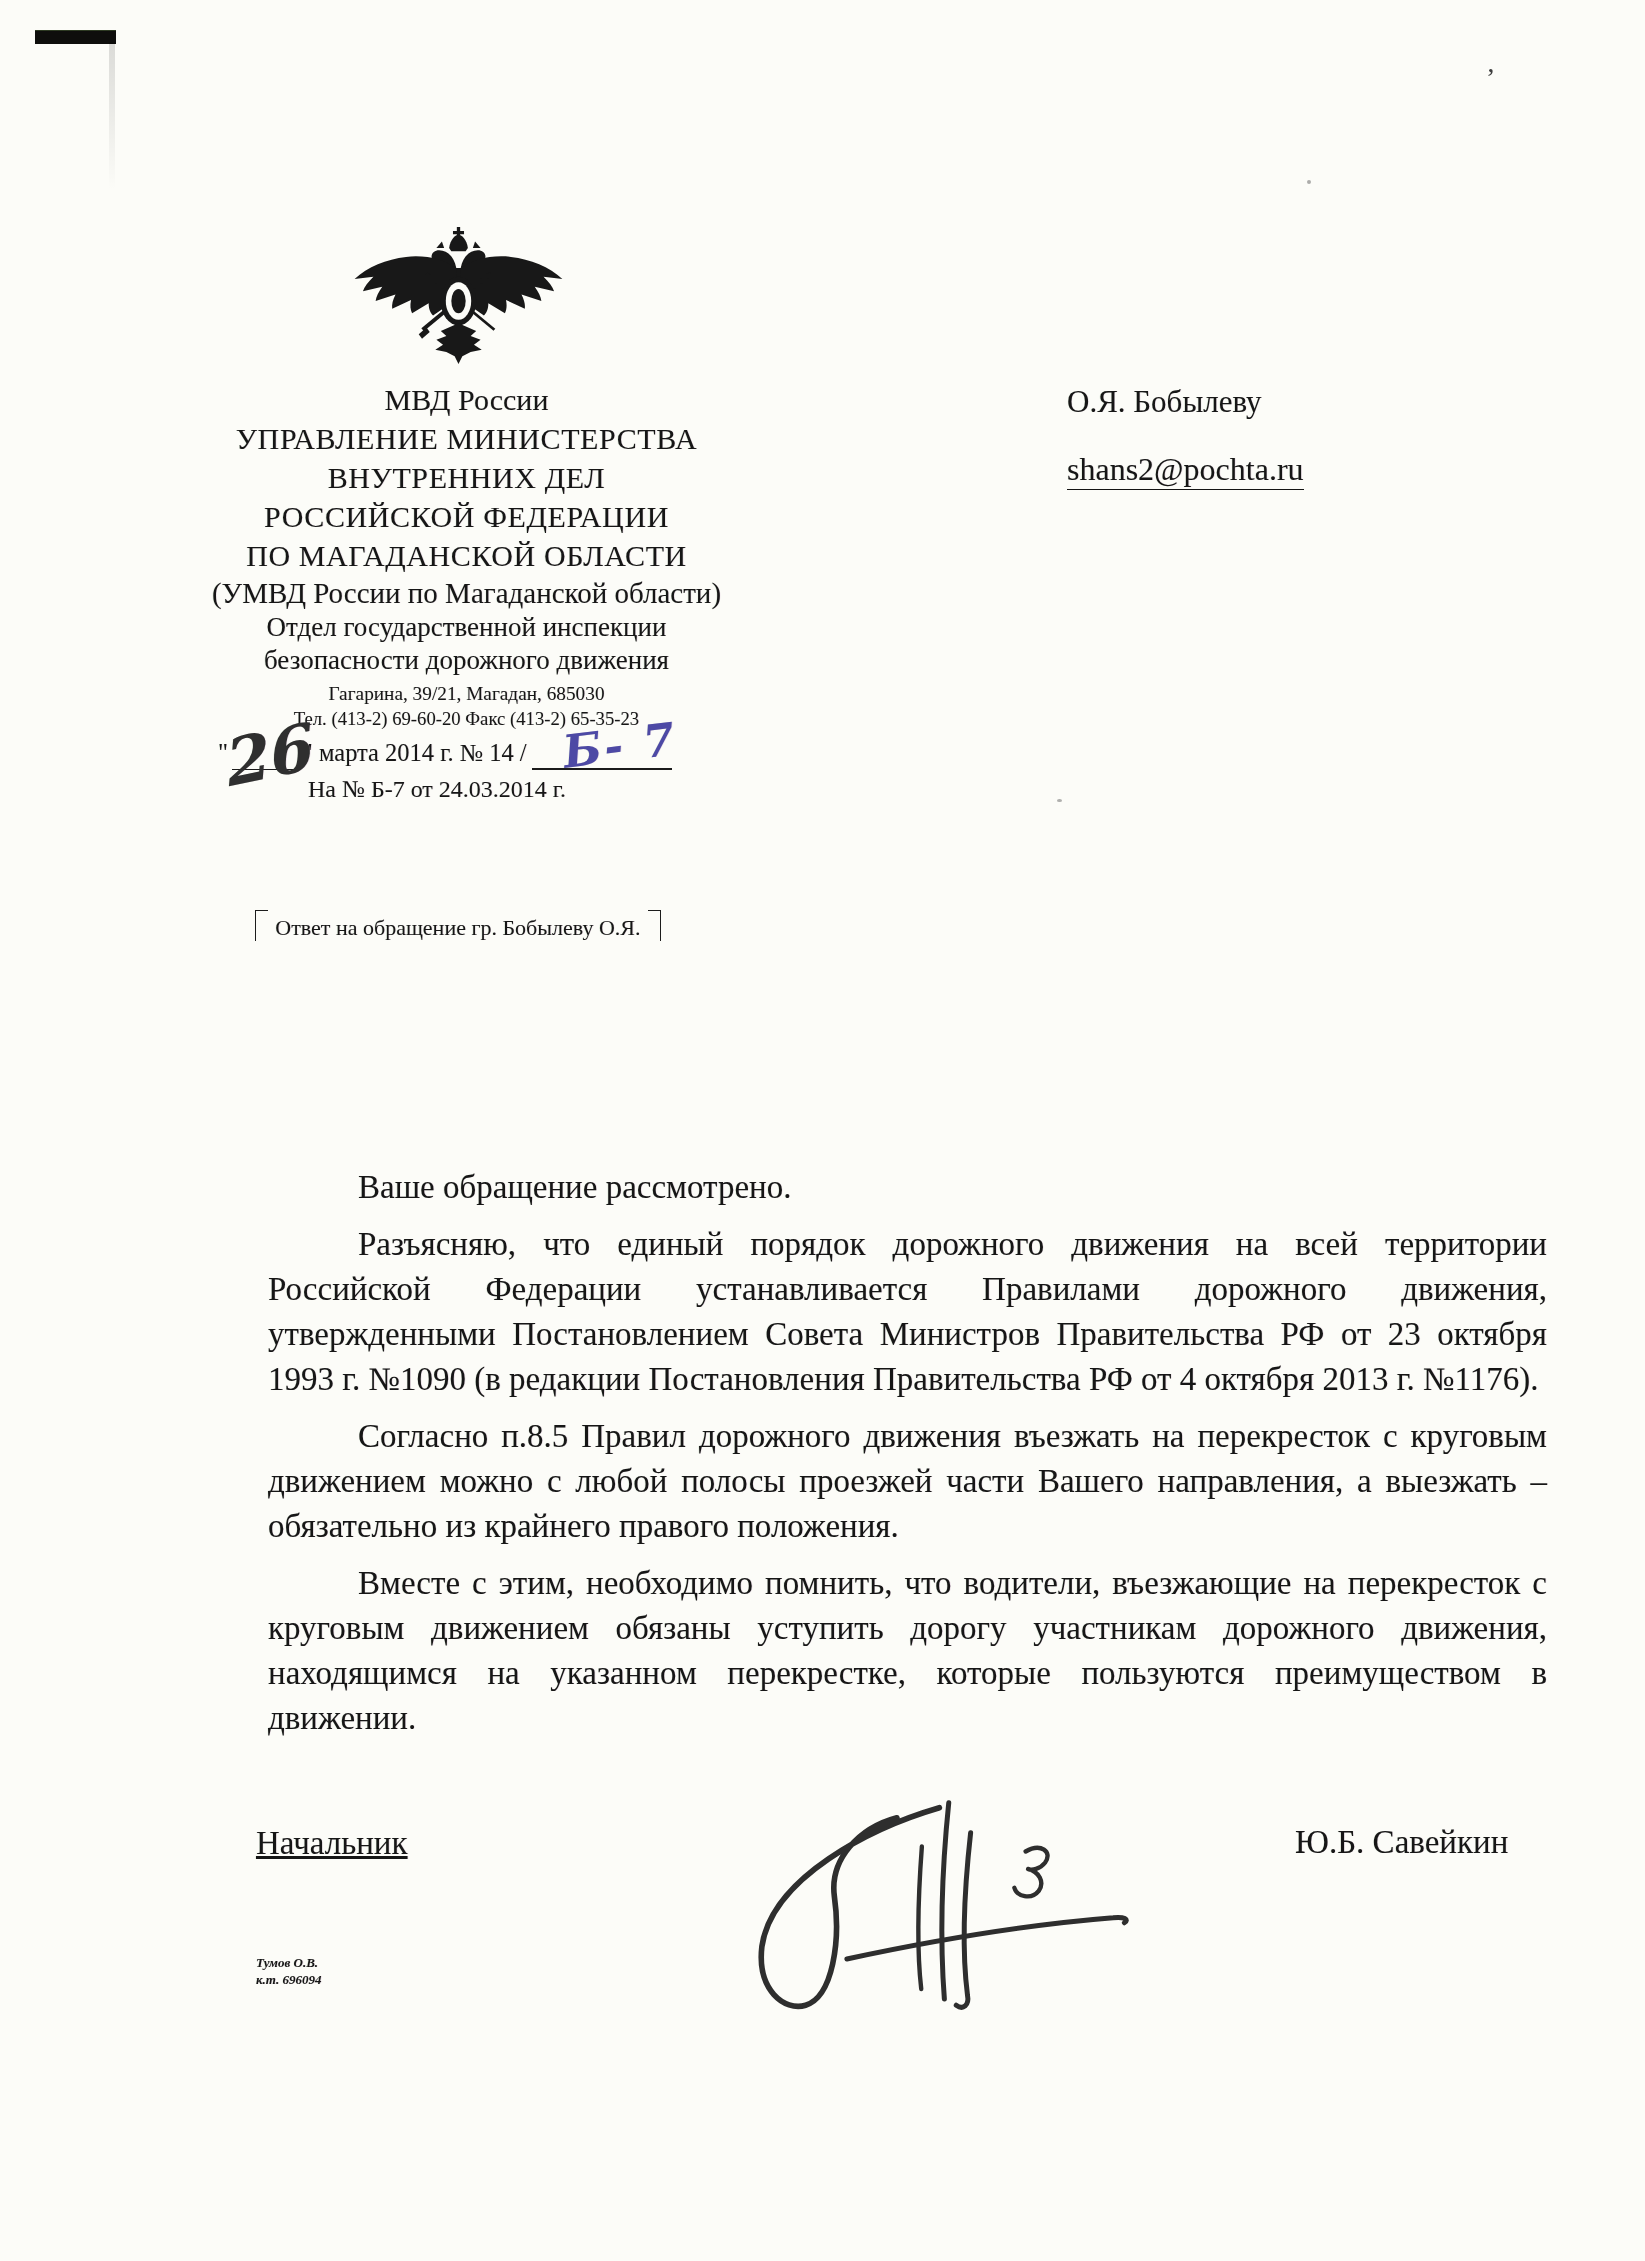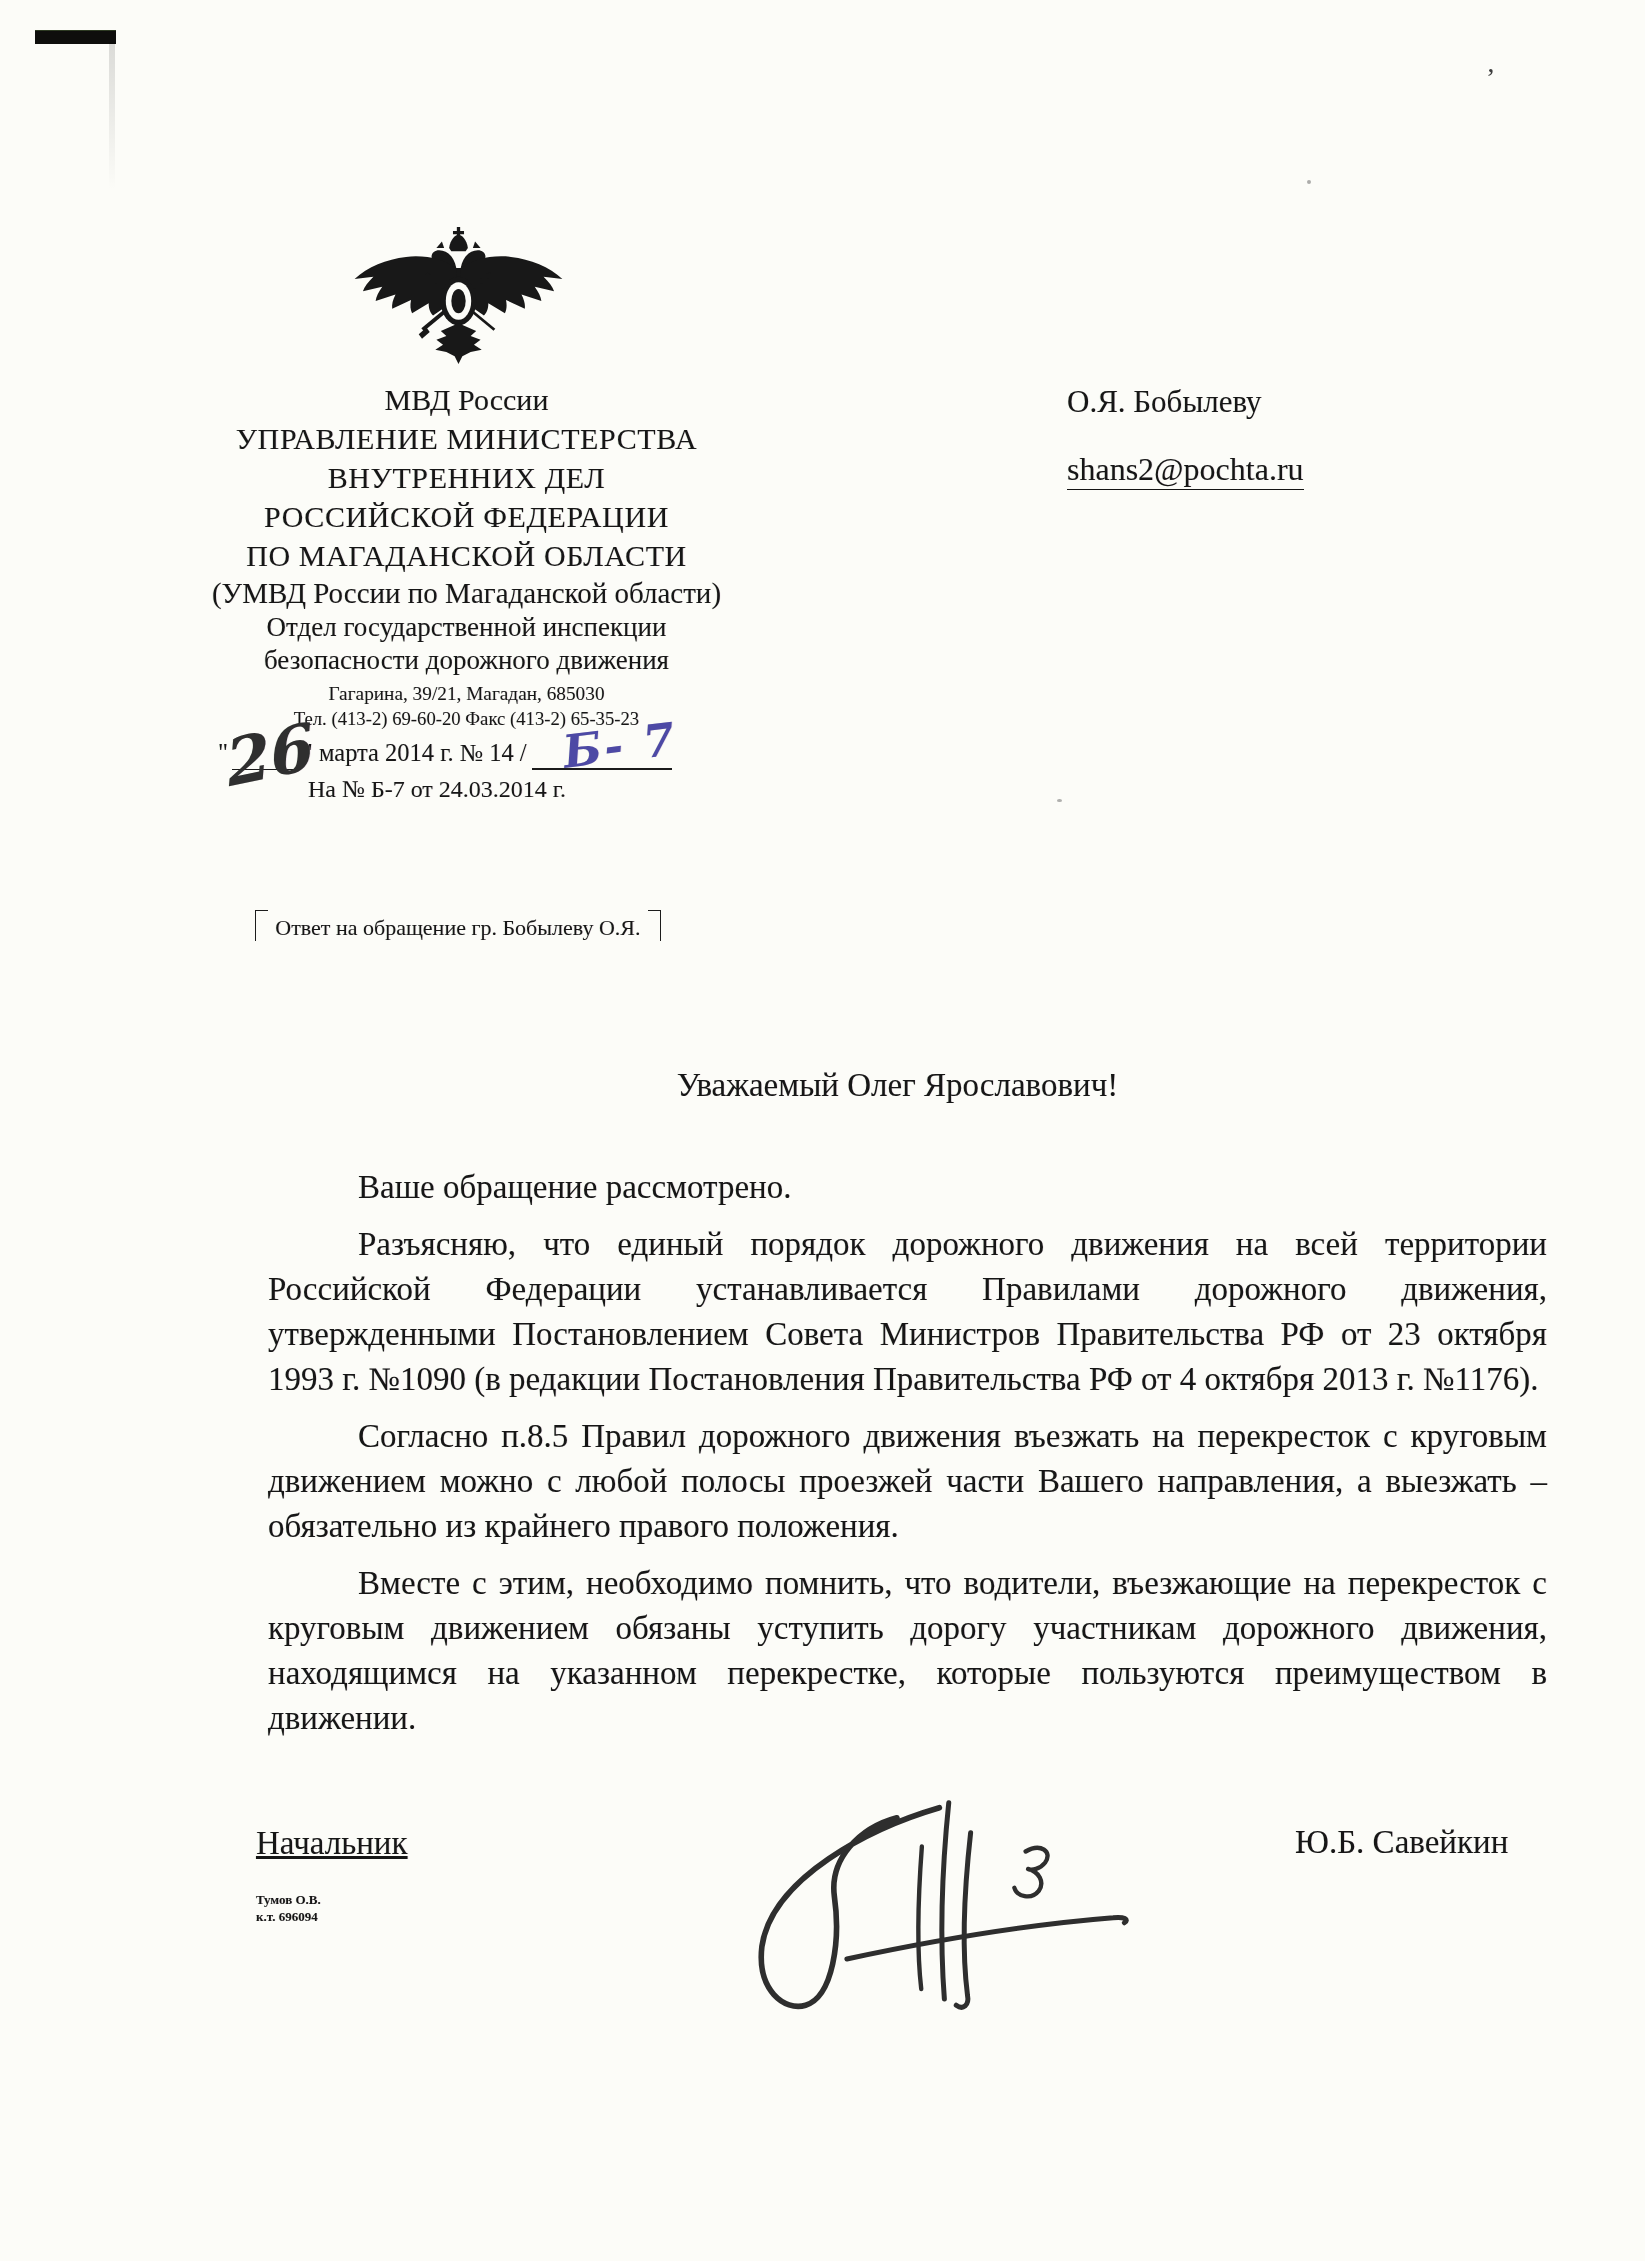--- a/index.html
+++ b/index.html
@@ -57,21 +57,21 @@
   .salutation{position:absolute;left:637px;top:1067px;width:521px;text-align:center;font-size:33px;}
   .body-text{position:absolute;left:256px;top:1153px;width:1303px;font-size:33px;line-height:45px;text-align:justify;}
   .body-text p{margin:12px;text-indent:90px;}
 
   
   .sig-position{position:absolute;left:256px;top:1825px;font-size:33px;text-decoration:underline;}
   .signature-svg{position:absolute;left:727px;top:1789px;width:431px;height:225px;overflow:visible;}
   .sig-name{position:absolute;left:1295px;top:1824px;font-size:33px;}
 
   
-  .executor{position:absolute;left:256px;top:1891px;font-size:13px;font-weight:700;line-height:17.4px;}
+  .executor{position:absolute;left:256px;top:1954px;font-size:13px;font-weight:700;line-height:17.4px;font-style:italic;}
 </style>
 </head>
 <body>
 
 <div class="page">
 
   <div class="artifact-bar"></div>
   <div class="artifact-smudge"></div>
   <div class="speck-apostrophe">’</div>
   <div class="speck-dot1"></div>
@@ -131,21 +131,20 @@
     <div class="recipient-name">О.Я. Бобылеву</div>
     <div><span class="recipient-email">shans2@pochta.ru</span></div>
   </div>
 
   <div class="subject st">
     <span class="corner corner-left"></span>
     <span class="subject-text">Ответ на обращение гр. Бобылеву О.Я.</span>
     <span class="corner corner-right"></span>
   </div>
 
-  <div class="salutation st">Уважаемый Олег Ярославович!</div>
 
   <div class="body-text st">
     <p>Ваше обращение рассмотрено.</p>
     <p>Разъясняю, что единый порядок дорожного движения на всей территории Российской Федерации устанавливается Правилами дорожного движения, утвержденными Постановлением Совета Министров Правительства РФ от 23 октября 1993 г. №1090 (в редакции Постановления Правительства РФ от 4 октября 2013 г. №1176).</p>
     <p>Согласно п.8.5 Правил дорожного движения въезжать на перекресток с круговым движением можно с любой полосы проезжей части Вашего направления, а выезжать – обязательно из крайнего правого положения.</p>
     <p>Вместе с этим, необходимо помнить, что водители, въезжающие на перекресток с круговым движением обязаны уступить дорогу участникам дорожного движения, находящимся на указанном перекрестке, которые пользуются преимуществом в движении.</p>
   </div>
 
   <div class="sig-position st">Начальник</div>
 

